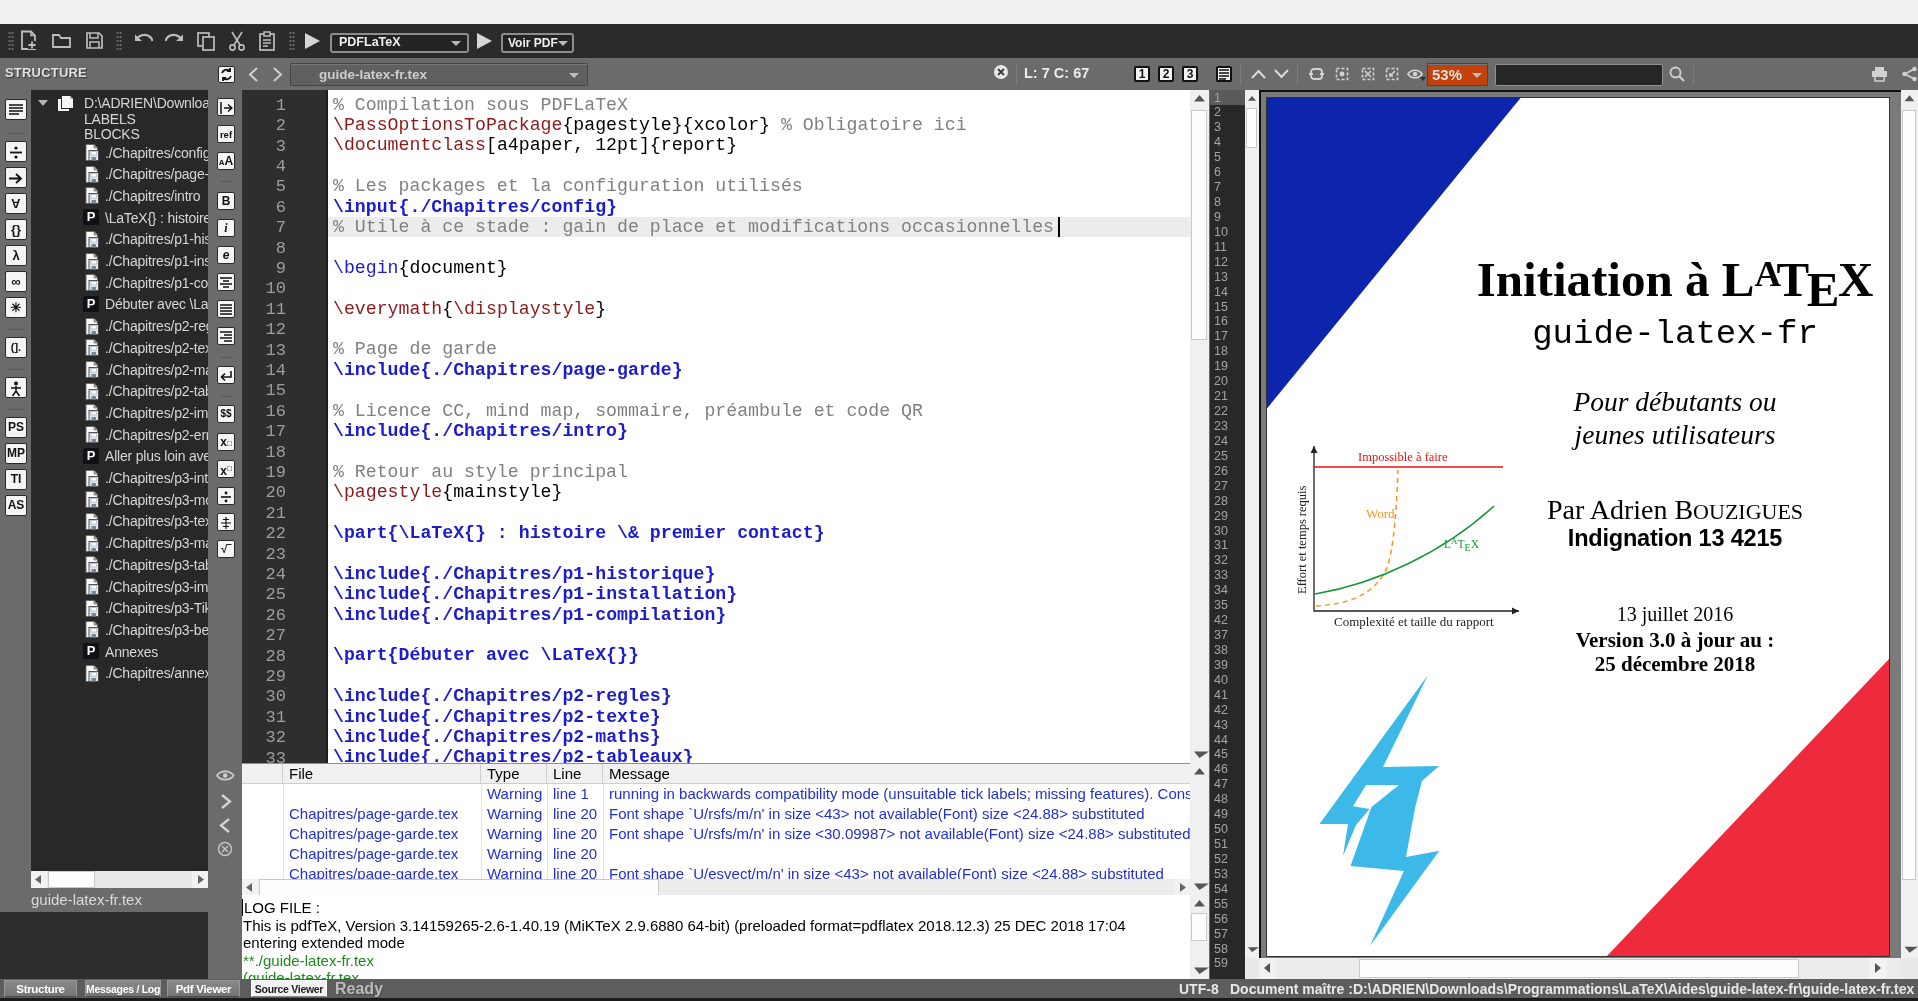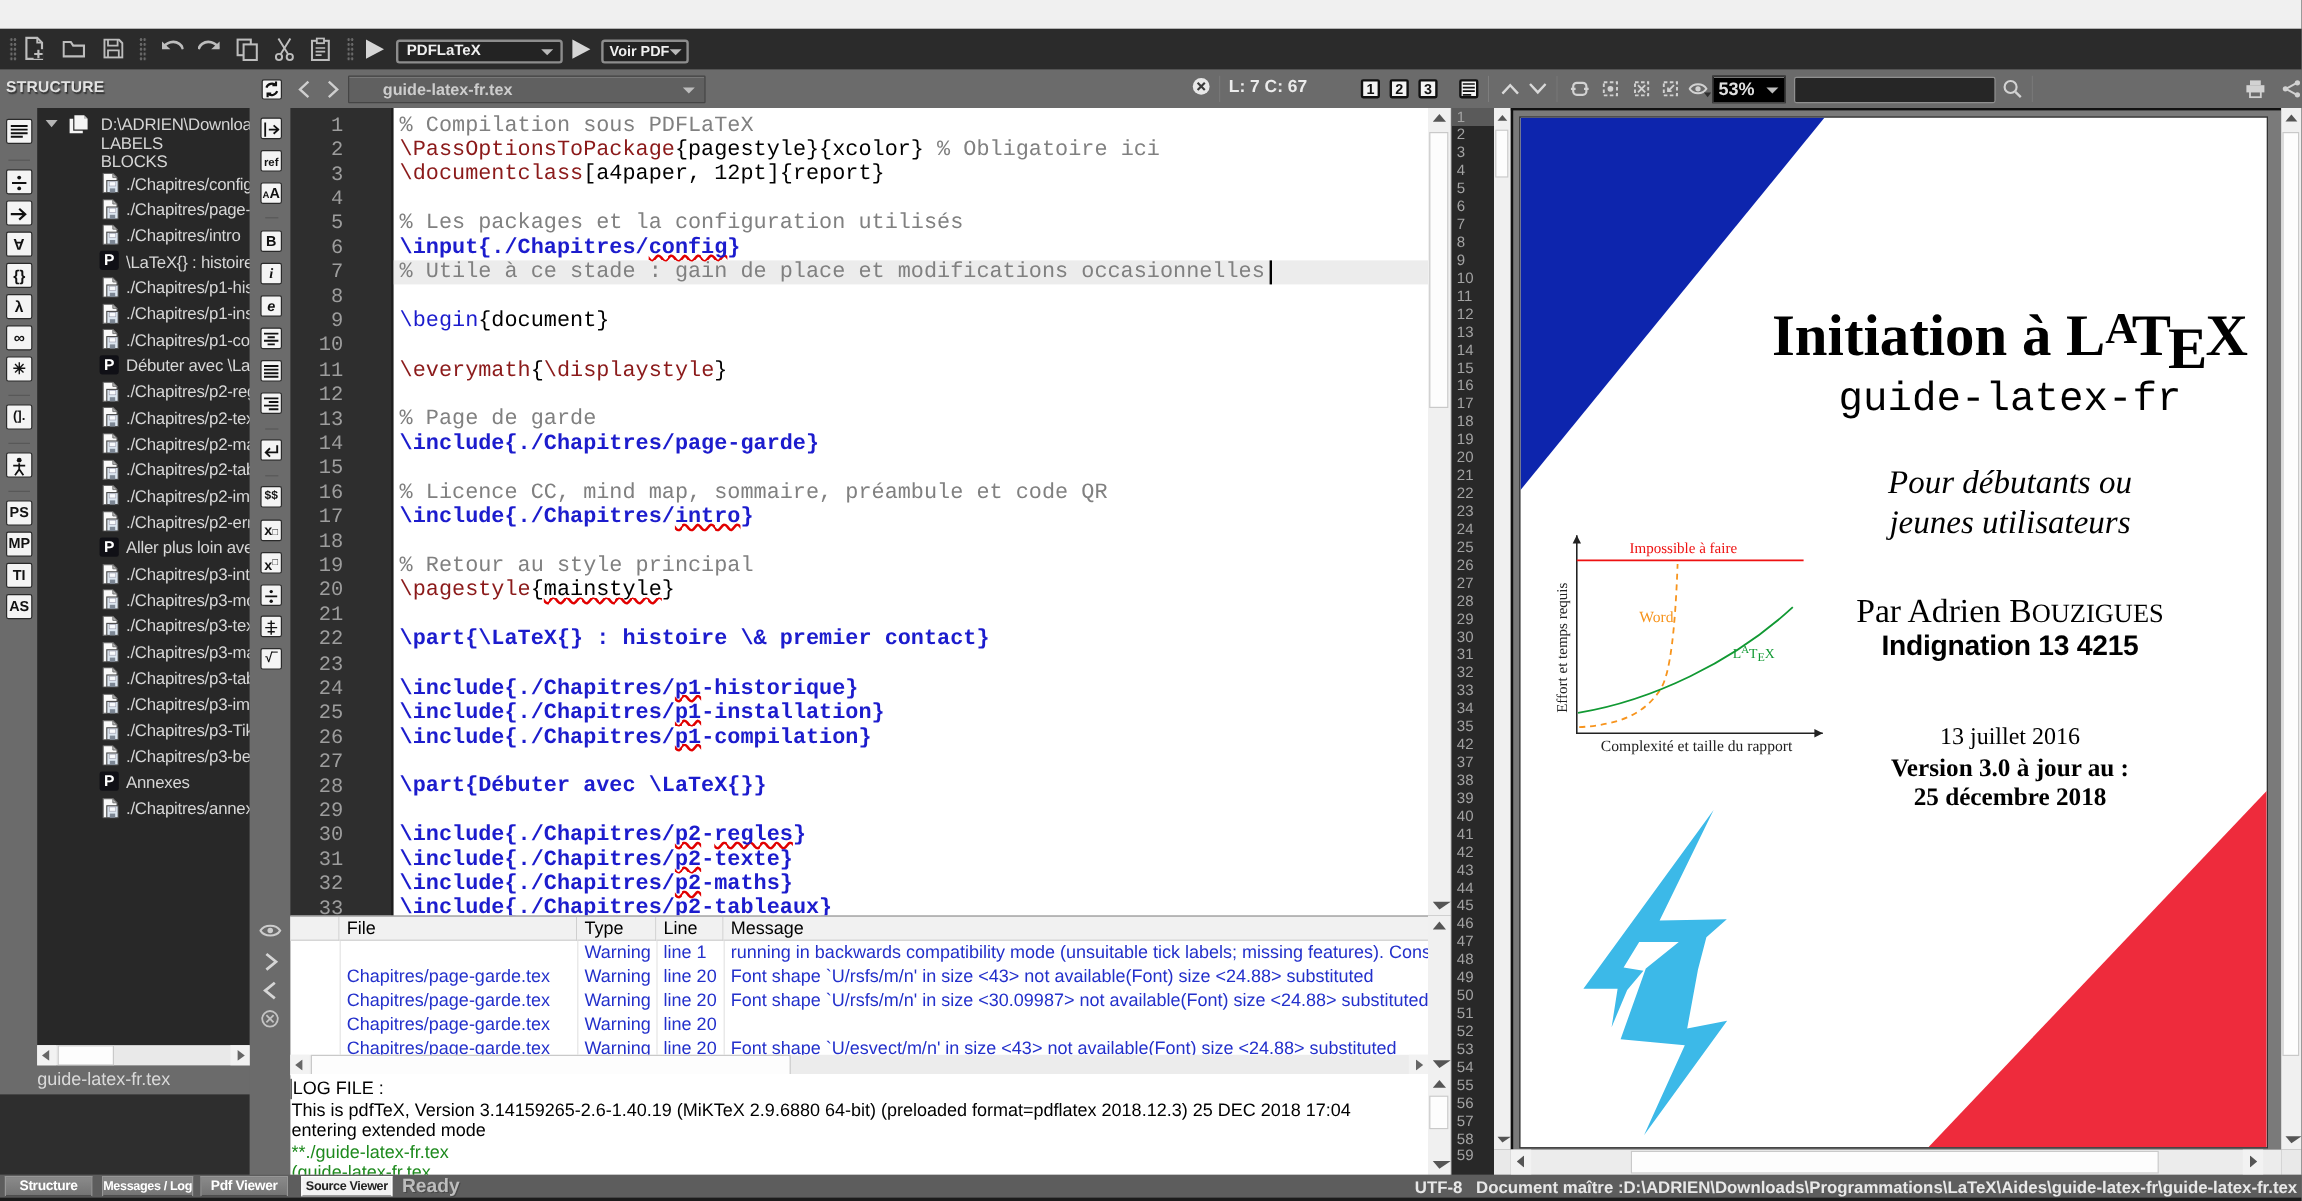--- a/index.html
+++ b/index.html
@@ -28,21 +28,21 @@
 
 #gutter{left:242px;top:90px;width:86px;height:673px;background:#2e2e2e;border-right:2px solid #1c1c1c;}
 #code{left:328px;top:90px;width:862px;height:673px;background:#fff;overflow:hidden;}
 .cl{position:absolute;left:5px;white-space:pre;font-family:"Liberation Mono",monospace;font-size:18.2px;line-height:20.4px;letter-spacing:0.01px;}
 .ln{position:absolute;right:44px;color:#9d9d9d;font-family:"Liberation Mono",monospace;font-size:17px;width:40px;text-align:right;}
 .tc{color:#808080;}
 .tk{color:#8b1a1a;}
 .tb{color:#1c1ccd;font-weight:bold;}
 .tbg{color:#1c1ccd;}
 .tn{color:#000;}
-.wv{text-decoration:underline;text-decoration-style:wavy;text-decoration-color:#e10000;text-decoration-thickness:1.6px;text-underline-offset:1px;text-decoration-skip-ink:none;}
+.wv{text-decoration-style:wavy;text-decoration-color:#e10000;text-decoration-thickness:1.6px;text-underline-offset:1px;text-decoration-skip-ink:none;}
 
 #msgs{left:242px;top:763px;width:948px;height:132px;background:#fff;font-size:15px;border-top:1px solid #8f8f8f;}
 .th{position:absolute;top:0;height:20px;background:#f1f1f1;border-bottom:1px solid #cfcfcf;border-right:1px solid #cfcfcf;color:#000;padding:1px 0 0 6px;}
 .tr{position:absolute;height:20px;color:#2330cb;padding-top:1px;white-space:pre;}
 
 #log{left:242px;top:895px;width:948px;height:84px;background:#fff;font-size:15px;color:#000;overflow:hidden;}
 #log div{white-space:pre;line-height:17.4px;}
 .green{color:#1d8a1d;}
 
 .sb{position:absolute;background:#f0f0f0;}
@@ -177,21 +177,21 @@
     </svg>
     <svg class="abs" style="left:1384px;top:8px" width="16" height="16" viewBox="0 0 16 16">
       <rect x="2.5" y="2.5" width="11" height="11" fill="none" stroke="#d2d2d2" stroke-width="1.6" stroke-dasharray="3 2"></rect>
       <path d="M11 5l-5 5M6 7v3h3" fill="none" stroke="#d2d2d2" stroke-width="1.5"></path>
     </svg>
     <svg class="abs" style="left:1407px;top:9px" width="20" height="15" viewBox="0 0 20 15">
 <path d="M1 7c3-5 11-5 14 0c-3 5-11 5-14 0z" fill="none" stroke="#d2d2d2" stroke-width="1.7"></path>
       <circle cx="8" cy="7" r="2.2" fill="#d2d2d2"></circle>
 <path d="M13 10l6 0l-3 4z" fill="#2e2e2e"></path>
     </svg>
-    <div class="abs" style="left:1427px;top:5px;width:61px;height:23px;background:#000000;border:1px solid #454545;box-shadow:inset 0 1px 0 #787878;">
+    <div class="abs" style="left:1427px;top:5px;width:61px;height:23px;background:#c2410c;border:1px solid #454545;box-shadow:inset 0 1px 0 #787878;">
 <span style="position:absolute;left:4px;top:2px;color:#e0e0e0;font-weight:bold;font-size:15px;">53%</span>
 <span style="position:absolute;right:5px;top:9px;width:0;height:0;border-left:5px solid transparent;border-right:5px solid transparent;border-top:5px solid #bdbdbd;"></span>
     </div>
     <div class="abs" style="left:1495px;top:6px;width:168px;height:22px;background:#262626;border:1px solid #909090;border-radius:2px;"></div>
     <svg class="abs" style="left:1668px;top:7px" width="18" height="18" viewBox="0 0 18 18">
       <circle cx="7.5" cy="7.5" r="5" fill="none" stroke="#d2d2d2" stroke-width="1.8"></circle>
       <path d="M11.5 11.5L16 16" stroke="#d2d2d2" stroke-width="2"></path>
     </svg>
     <div class="sep2" style="left:1693px"></div>
     <svg class="abs" style="left:1871px;top:8px" width="17" height="16" viewBox="0 0 17 16">

